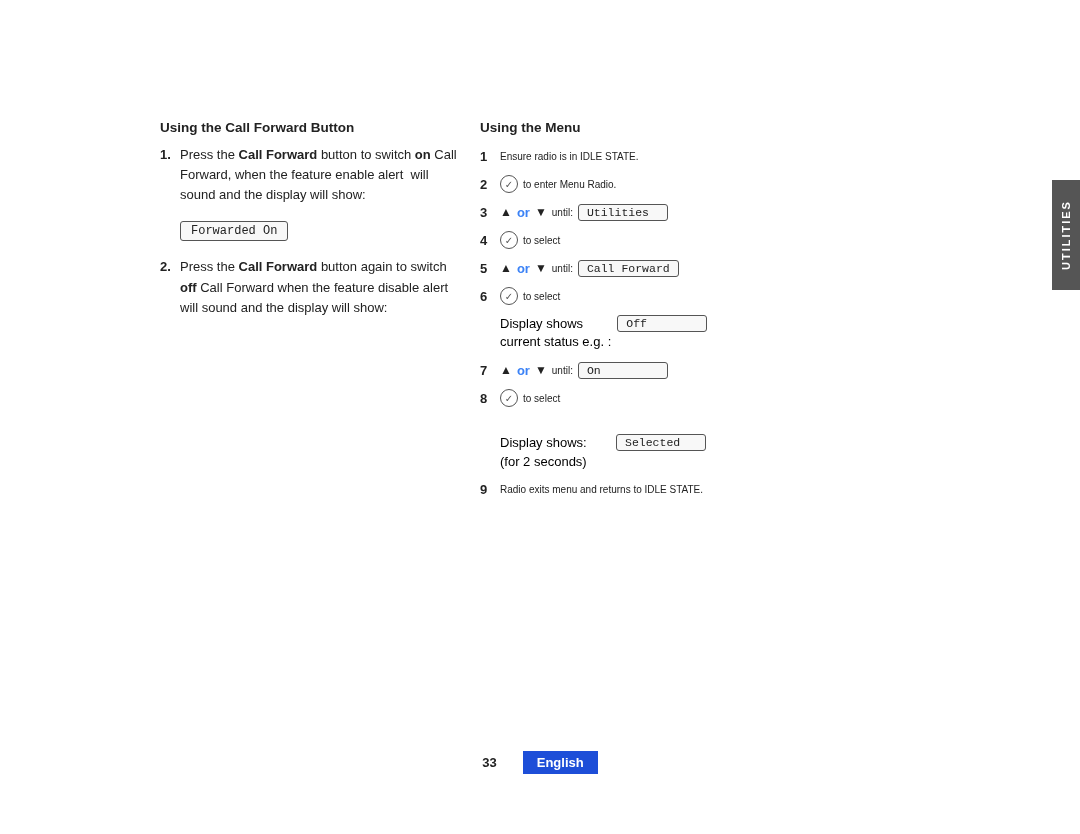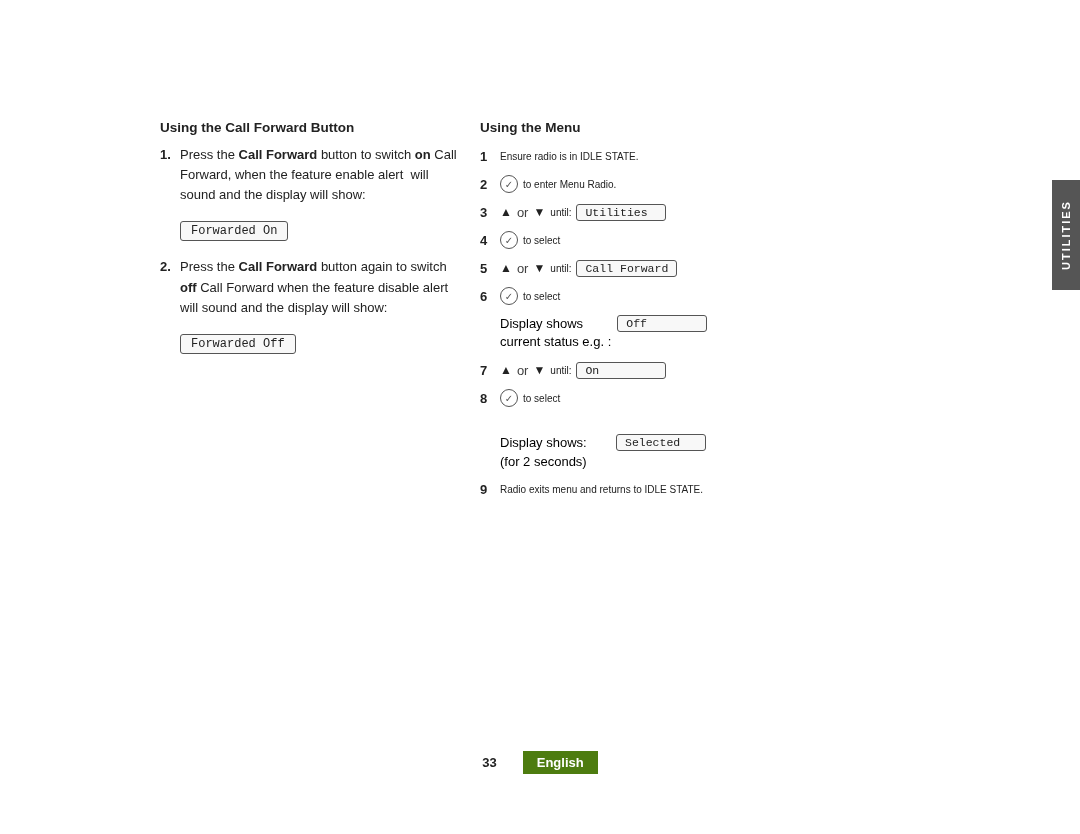--- a/index.html
+++ b/index.html
@@ -185,33 +185,34 @@
     }
 
     .page-number {
       font-size: 13px;
       font-weight: bold;
       color: #222;
       margin-right: 8px;
     }
 
     .language-badge {
-      background: #4d7c0f;
+      background: #1d4ed8;
       color: #fff;
       font-size: 13px;
       font-weight: bold;
       padding: 4px 14px;
     }
 
     
     .bold { font-weight: bold; }
 
     .or-text {
       font-size: 13px;
-      color: #404040;
+      color: #3b82f6;
+      font-weight: bold;
     }
   </style>
 </head>
 <body>
 
 <div class="page-content">
   <div class="main-columns">
 
     <div class="left-column">
       <div class="section-title">Using the Call Forward Button</div>
@@ -224,23 +225,20 @@
       </div>
       <div>
         <span class="display-box">Forwarded On</span>
       </div>
 
       <div class="step-item" style="margin-top:10px;">
         <div class="step-number">2.</div>
         <div class="step-text">
           Press the <span class="bold">Call Forward</span> button again to switch <span class="bold">off</span> Call Forward when the feature disable alert&nbsp; will sound and the display will show:
         </div>
-      </div>
-      <div>
-        <span class="display-box">Forwarded Off</span>
       </div>
     </div>
 
     <div class="right-column">
       <div class="section-title">Using the Menu</div>
 
       <div class="menu-steps">
 
         <div class="menu-step-row">
           <span class="menu-step-num">1</span>

